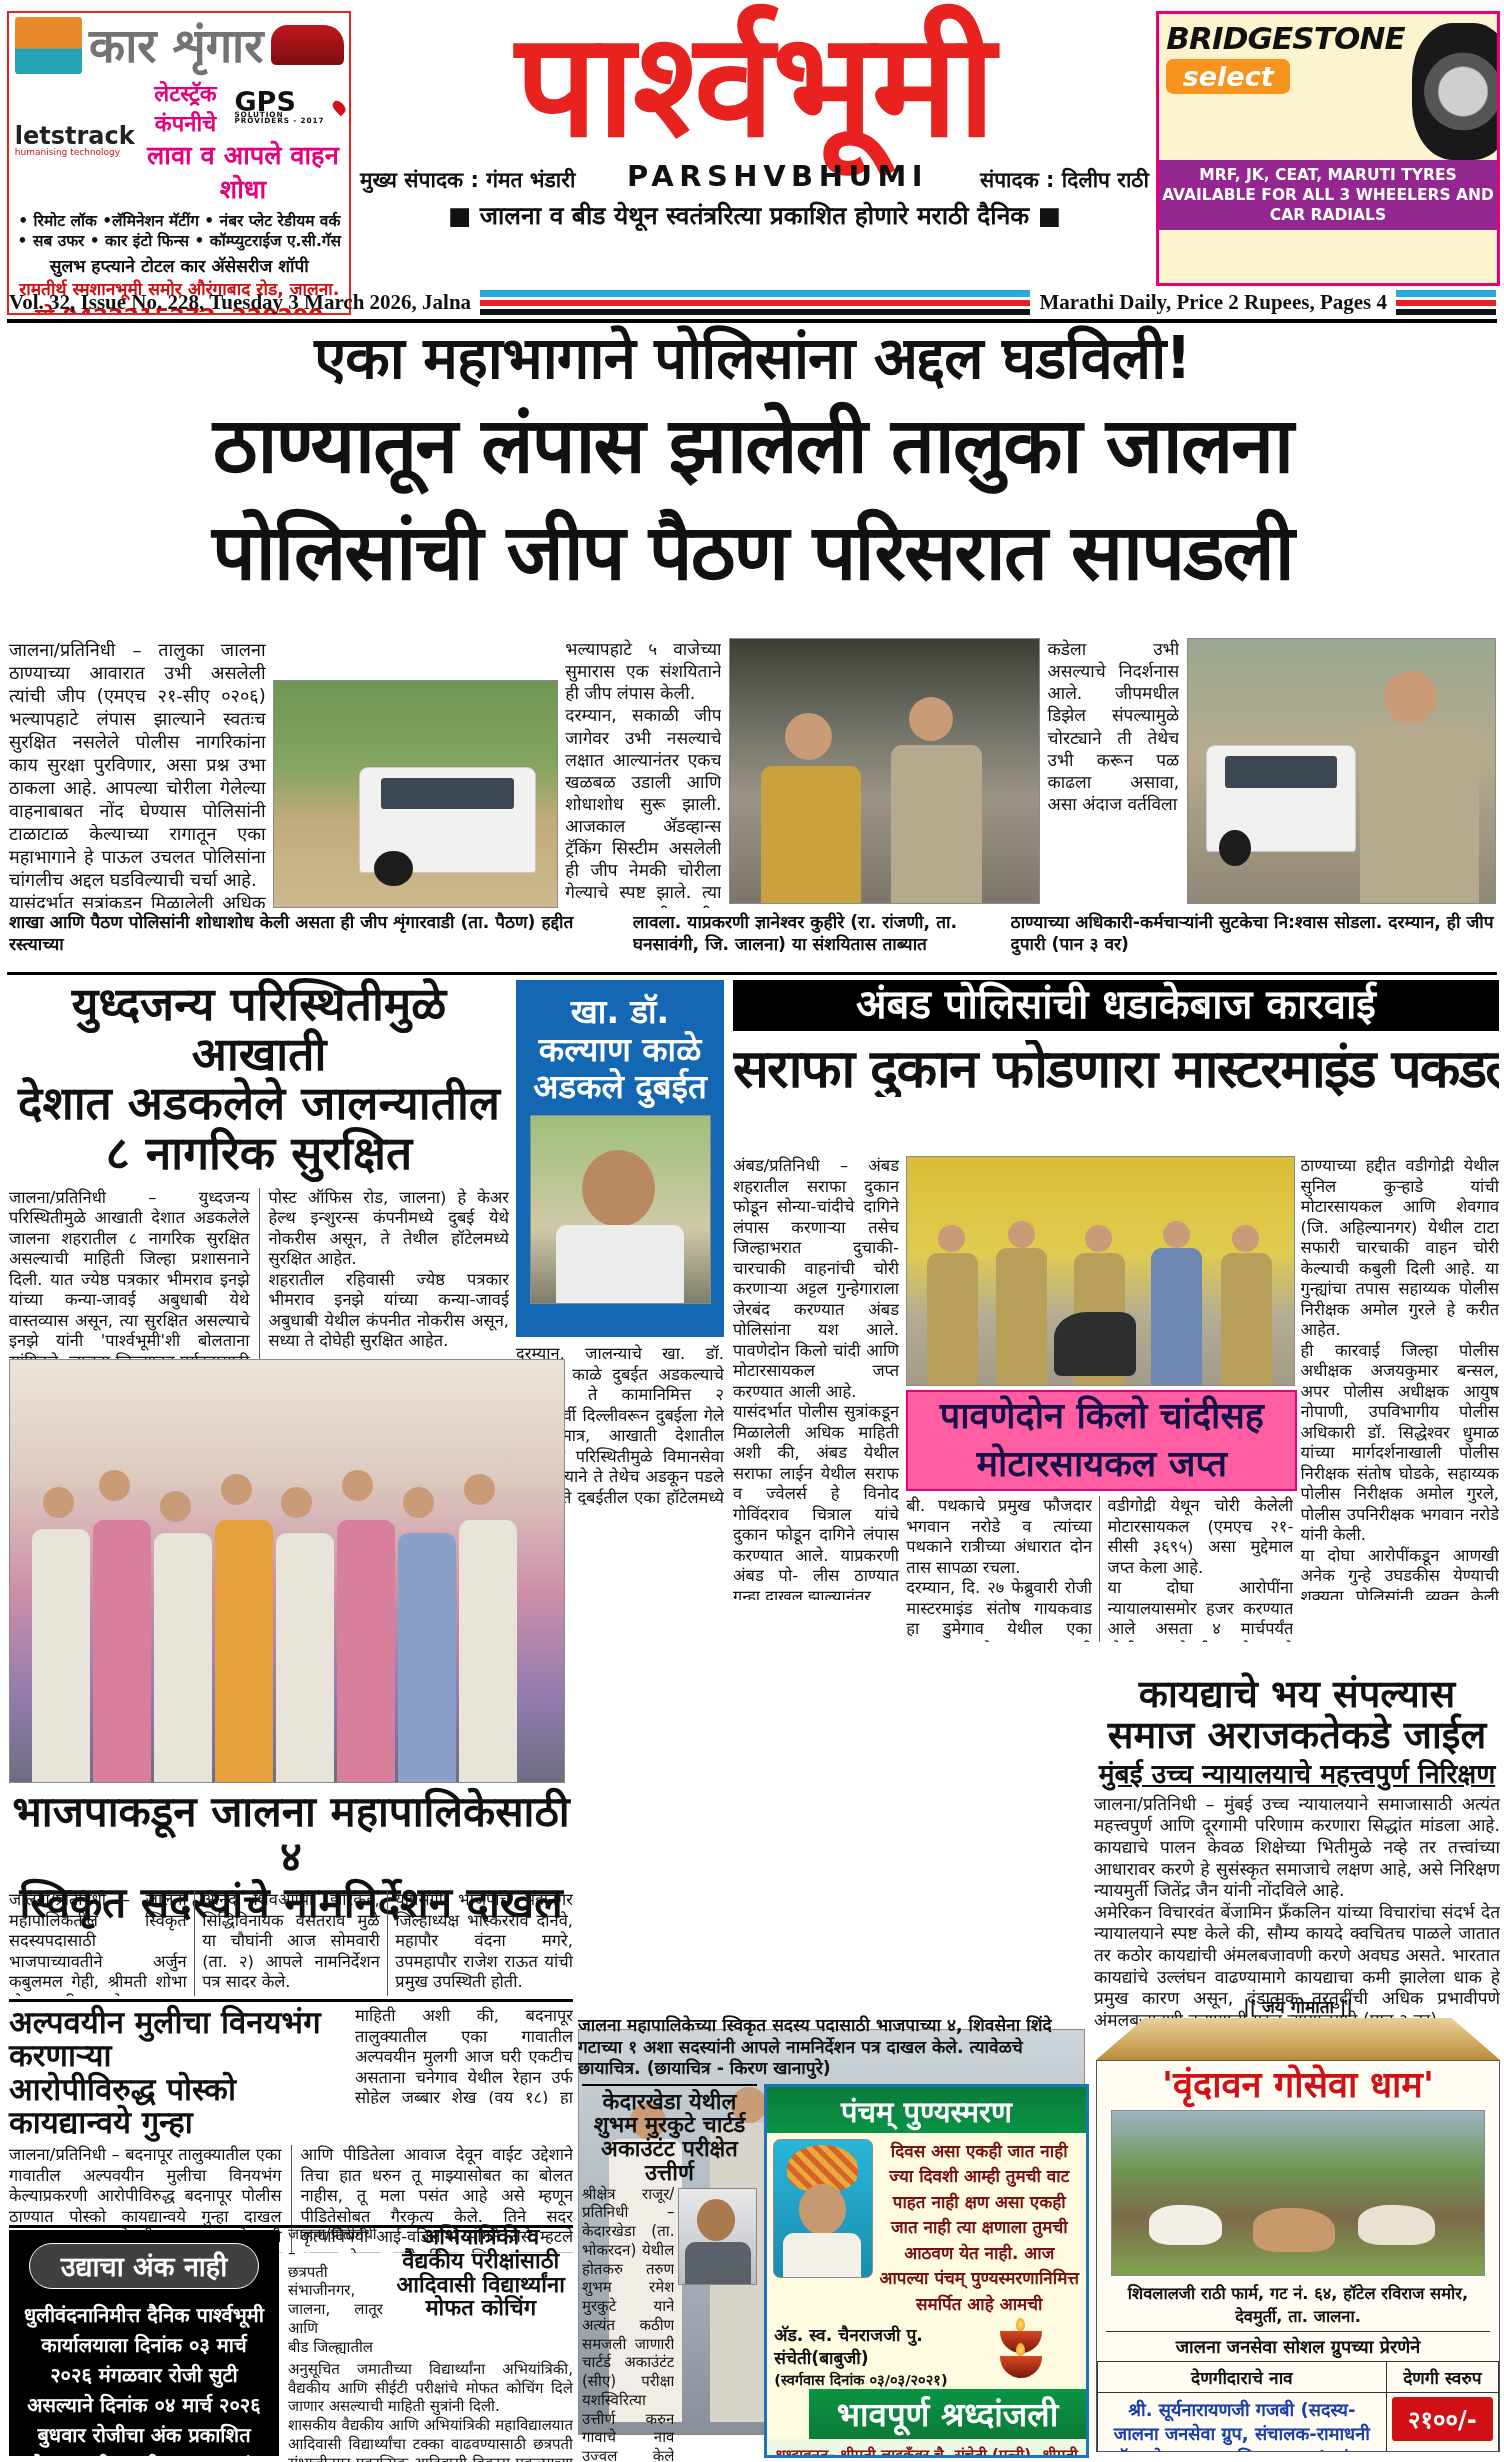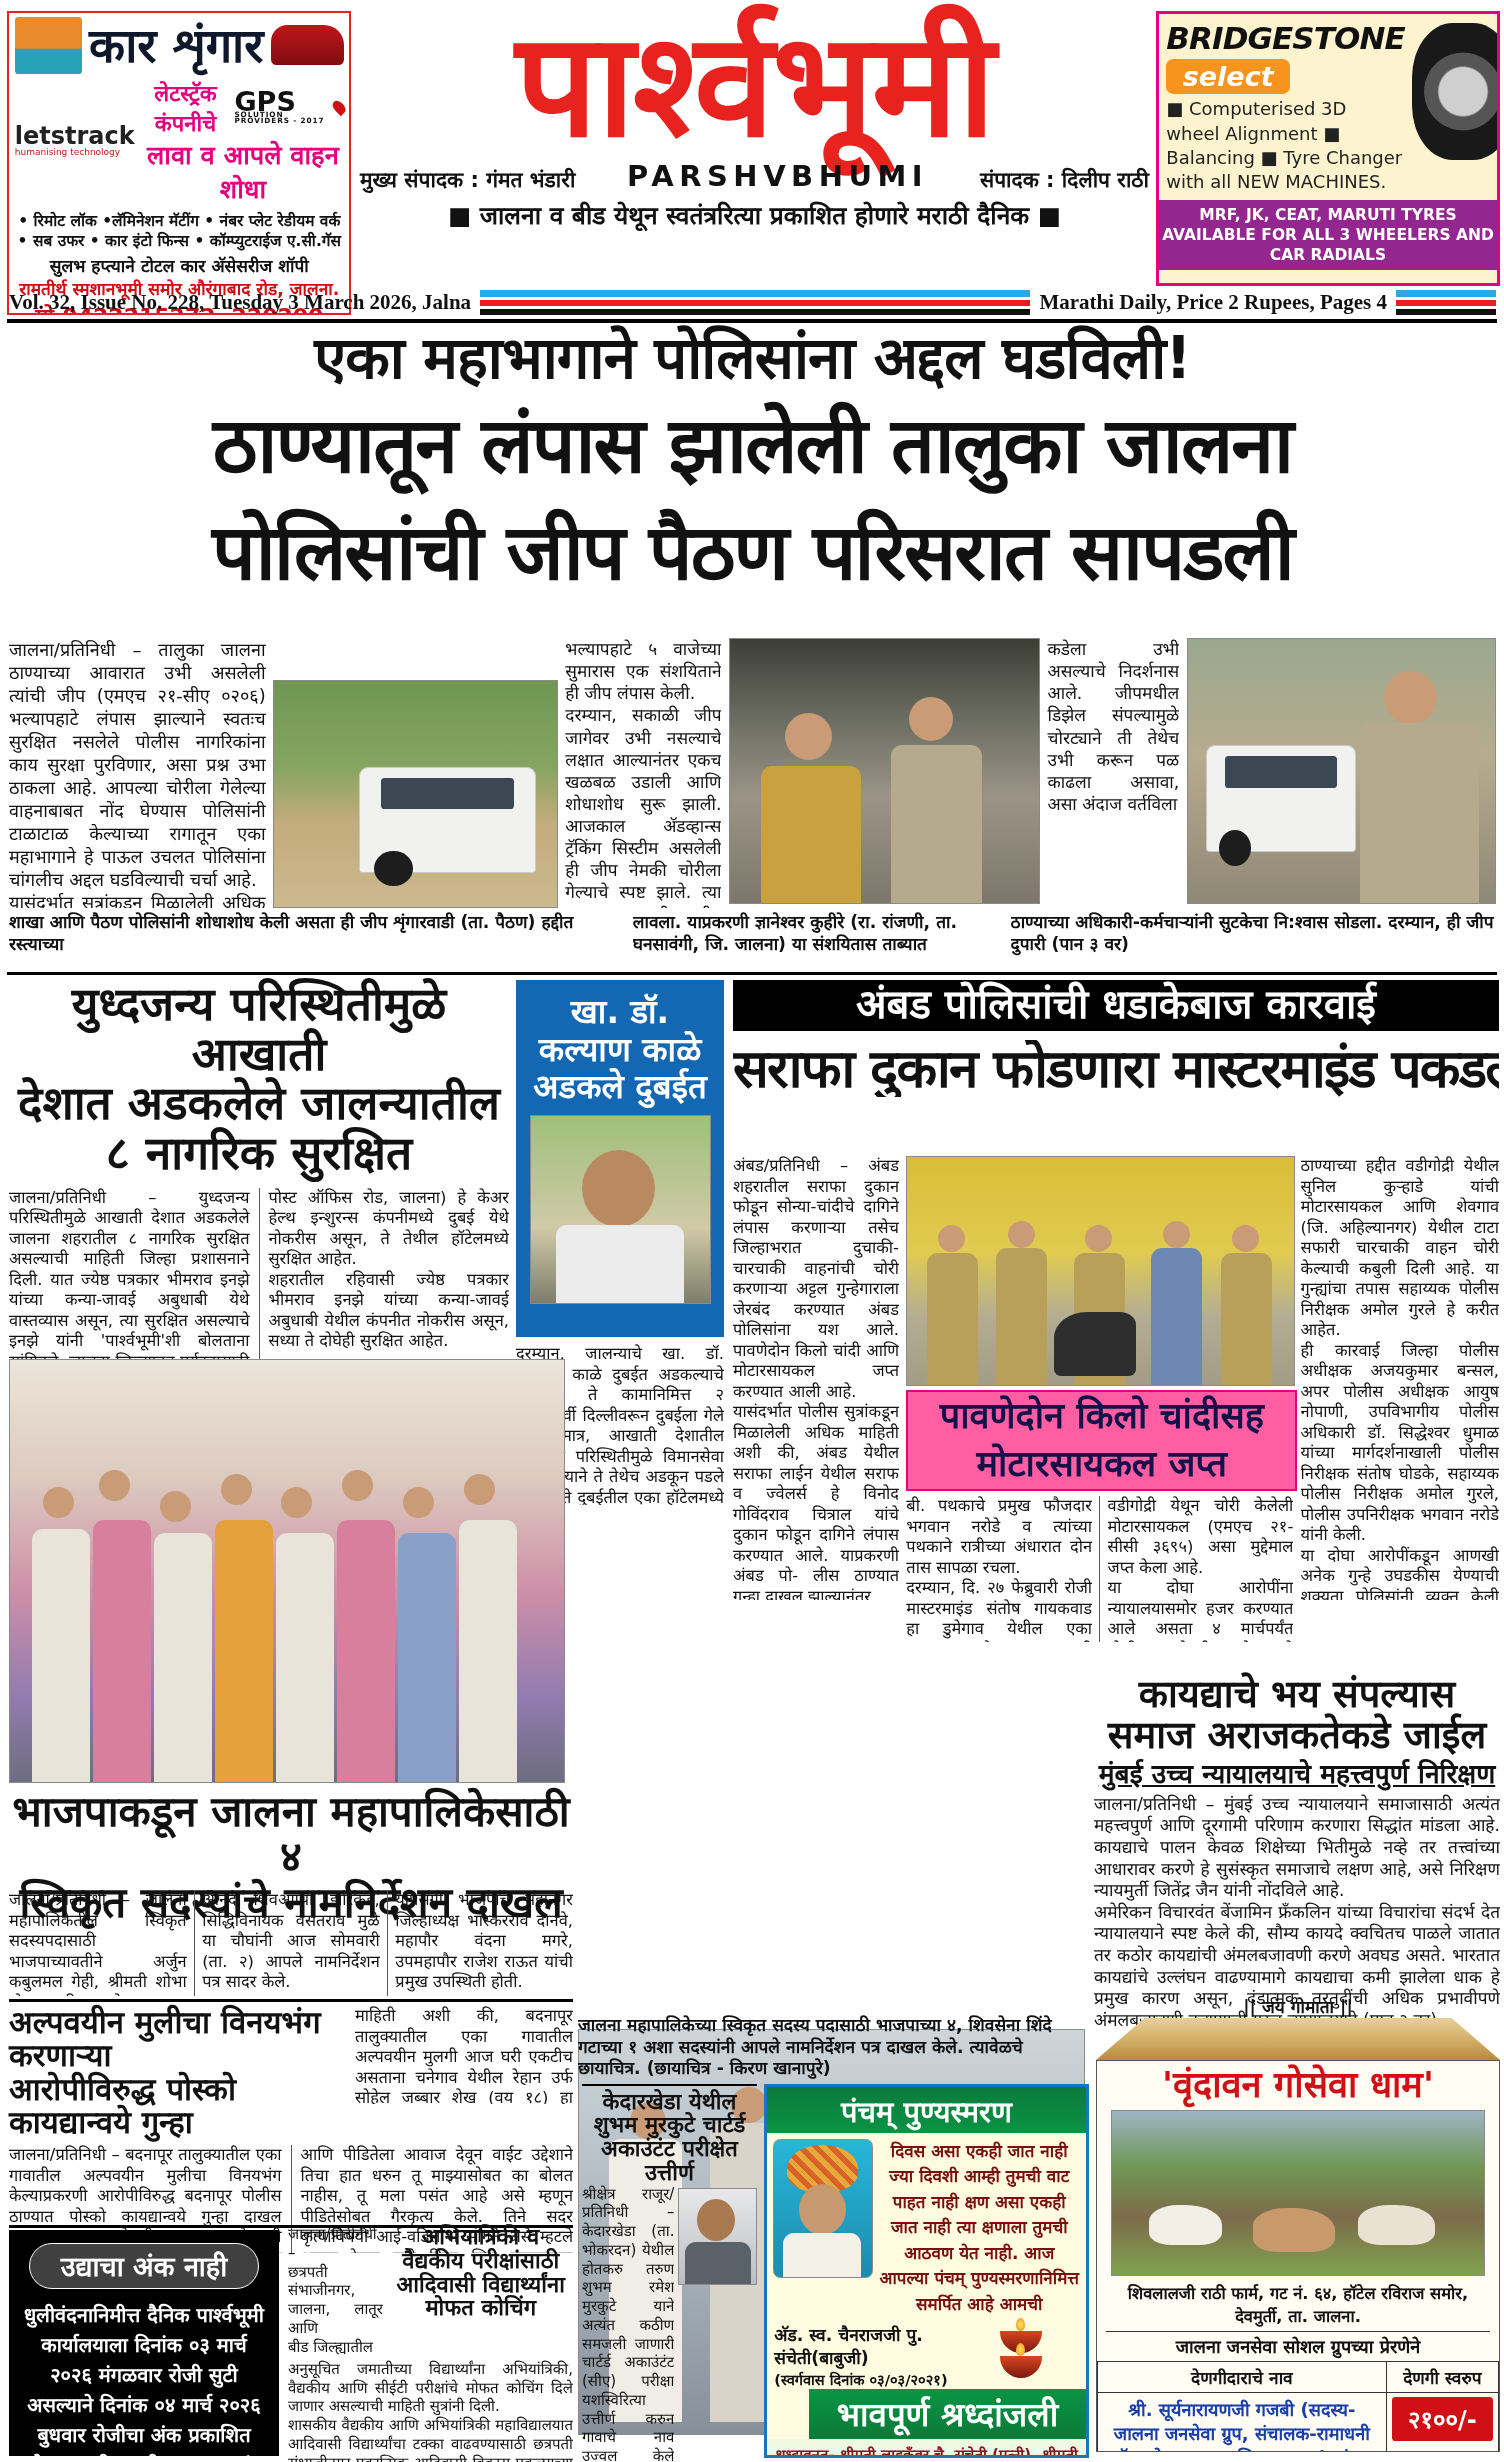--- a/index.html
+++ b/index.html
@@ -8,21 +8,21 @@
   .abs{position:absolute;box-sizing:border-box;}
   .pre{white-space:pre-line;}
   .b{font-weight:bold;}
   .ctr{text-align:center;}
   .body-txt{font-size:18px;line-height:1.28;text-align:justify;overflow:hidden;}
   .small-txt{font-size:16.4px;line-height:1.25;text-align:justify;overflow:hidden;}
   .rule{background:#000;}
   .vr{width:0.9px;background:#555;}
   
   .ad-box{border:2.7px solid #e8231f;background:#fff;overflow:hidden;}
-  .carad-title{color:#0f172a;font-size:47px;font-weight:bold;text-align:center;line-height:1;}
+  .carad-title{color:#737373;font-size:47px;font-weight:bold;text-align:center;line-height:1;}
   .carad-pink{color:#e6007e;font-weight:bold;text-align:center;}
   .carad-black{color:#111;font-weight:bold;text-align:center;font-size:15.5px;line-height:1.3;}
   .carad-red{color:#d11016;font-weight:bold;text-align:center;}
   .letstrack{font-size:24px;font-weight:bold;color:#222;line-height:.9;}
   .letstrack small{font-size:9px;color:#d11016;font-weight:normal;display:block;}
   .gps{font-size:27px;font-weight:bold;color:#111;line-height:.8;}
   .gps small{display:block;font-size:7.3px;letter-spacing:0.9px;}
   .masthead-title{color:#e8231f;font-weight:bold;font-size:144px;line-height:1;text-align:center;letter-spacing:-1.8px;}
   .masthead-sub{font-size:29px;font-weight:bold;letter-spacing:5.5px;text-align:center;}
   .editors{font-size:21px;font-weight:bold;}
@@ -123,21 +123,20 @@
       <div class="editors">संपादक : दिलीप राठी</div>
     </div>
     <div class="tagline" style="margin-top:5.5px;">■ जालना व बीड येथून स्वतंत्ररित्या प्रकाशित होणारे मराठी दैनिक ■</div>
   </div>
 
   <div class="abs bs-box" style="left:1156px;top:11px;width:344px;height:275px;">
     <div style="display:flex;">
       <div style="flex:1;padding:5.5px 7.3px;">
         <div class="bs-brand">BRIDGESTONE</div>
         <div style="margin:3.6px 0;"><span class="bs-select">select</span></div>
-        <div class="bs-feat">■ Computerised 3D wheel Alignment ■ Balancing ■ Tyre Changer with all NEW MACHINES.</div>
       </div>
       <div style="width:109px;padding:9px 5.5px 0 0;">
         <div class="tire" style="width:102px;height:137px;border-radius:40%;"></div>
       </div>
     </div>
     <div class="bs-band">MRF, JK, CEAT, MARUTI TYRES AVAILABLE FOR ALL 3 WHEELERS AND CAR RADIALS</div>
 
   </div>
 
   <div class="abs dateline" style="left:9px;top:290px;width:1487px;height:25.5px;">

